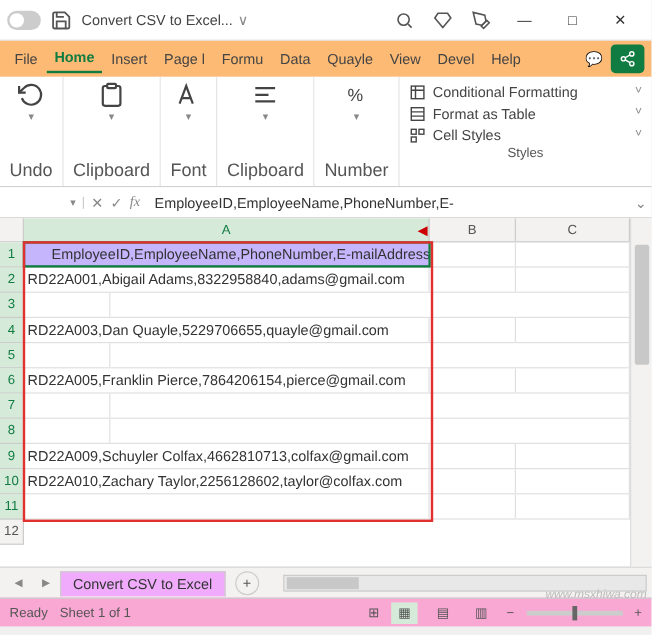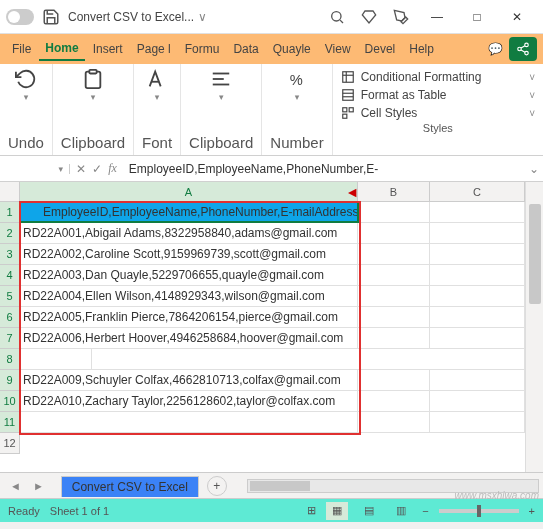--- a/index.html
+++ b/index.html
@@ -25,21 +25,21 @@
   .menutabs .share { background:#107c41; color:#fff; width:28px; height:24px; border-radius:4px; display:flex; align-items:center; justify-content:center; }
   .menutabs .comments { color:#555; padding:4px; }
   
   
   .ribbon { height: 92px; background:#fff; display:flex; border-bottom:1px solid #d0d0d0; }
   .ribbon-group { border-right:1px solid #e5e5e5; padding: 4px 8px 2px 8px; display:flex; flex-direction:column; align-items:center; justify-content:space-between; }
   .ribbon-group .big { display:flex; flex-direction:column; align-items:center; gap:2px; color:#444; font-size:11px; }
   .ribbon-group .big svg { width:22px; height:22px; }
   .ribbon-group .lbl { font-size:15px; color:#555; margin-top:auto; padding-bottom:2px; }
   .ribbon-styles { flex:1; padding:4px 8px 2px 8px; display:flex; flex-direction:column; }
-  .style-row { display:flex; align-items:center; gap:6px; font-size:12px; color:#444; padding:2px 0; white-space:nowrap; }
+  .style-row { display:flex; align-items:flex-start; gap:6px; font-size:12px; color:#444; padding:2px 0; white-space:nowrap; }
   .style-row svg { width:14px; height:14px; flex-shrink:0; }
   .style-row .chev { margin-left:auto; color:#888; font-size:10px; }
   .ribbon-styles .lbl { font-size:11px; color:#555; text-align:center; }
   .chev-down { font-size:9px; color:#888; }
   
   
   .fbar { height: 26px; background:#fff; display:flex; align-items:center; border-bottom:1px solid #d0d0d0; }
   .namebox { width:70px; border-right:1px solid #ccc; padding:0 6px; display:flex; align-items:center; justify-content:space-between; font-size:12px; }
   .fx-btns { display:flex; align-items:center; gap:6px; padding:0 6px; color:#888; }
   .fx-btns span { font-size:12px; }
@@ -55,35 +55,35 @@
   .colA { width:338px; background:#d6ead9; color:#107c41; }
   .colB { width:72px; } .colC { flex:1; }
   .arrow-marker { position:absolute; right:-2px; top:2px; font-size:14px; color:#c00; font-weight:bold; }
   .rowhdrs { position:absolute; top:20px; left:0; width:20px; background:#f3f2f1; border-right:1px solid #ccc; }
   .rowhdr { height:21px; border-bottom:1px solid #ccc; font-size:11px; color:#555; display:flex; align-items:center; justify-content:center; }
   .rowhdr.sel { background:#d6ead9; color:#107c41; }
   .cells { position:absolute; top:20px; left:20px; right:18px; bottom:0; }
   .row { height:21px; display:flex; border-bottom:1px solid #e0e0e0; }
   .cell { border-right:1px solid #e0e0e0; font-size:12px; padding:2px 3px; white-space:nowrap; overflow:visible; display:flex; align-items:center; }
   .cA { width:338px; } .cB { width:72px; } .cC { flex:1; }
-  .cell.active { outline:2px solid #107c41; outline-offset:-1px; background:#0ea5e9; z-index:2; position:relative;padding-left:23px; }
+  .cell.active { outline:2px solid #107c41; outline-offset:-1px; background:#c4b5fd; z-index:2; position:relative;padding-left:23px; }
   .redbox { position:absolute; top:19px; left:19px; width:342px; height:234px; border:2px solid #e03030; pointer-events:none; z-index:5; }
   .vscroll { position:absolute; top:0; right:0; width:18px; bottom:0; background:#f3f2f1; border-left:1px solid #ddd; }
   .vthumb { position:absolute; top:22px; left:3px; width:12px; height:100px; background:#c8c8c8; border-radius:2px; }
   
   
   .sheetbar { height:26px; background:#f3f2f1; display:flex; align-items:center; border-top:1px solid #ccc; padding:0 4px; }
   .sheetbar .nav { color:#888; padding:0 6px; font-size:11px; }
-  .sheet-tab { background:#3b82f6; border:1px solid #ccc; border-bottom:none; padding:3px 10px; font-size:12px; border-radius:0; margin-top:2px;margin-left:11px; }
+  .sheet-tab { background:#f0abfc; border:1px solid #ccc; border-bottom:none; padding:3px 10px; font-size:12px; border-radius:0; margin-top:2px; }
   .sheet-add { width:20px; height:20px; border:1px solid #ccc; border-radius:50%; display:flex; align-items:center; justify-content:center; margin-left:8px; font-size:12px; color:#555; }
   .sheetbar .hscroll { flex:1; margin-left:20px; height:14px; background:#e8e8e8; position:relative; border:1px solid #ccc; }
   .sheetbar .hthumb { position:absolute; left:2px; top:1px; height:10px; width:60px; background:#c8c8c8; }
   
   
-  .statusbar { height:24px; background:#5eead4; display:flex; align-items:center; padding:0 8px; font-size:11px; color:#555; border-top:1px solid #ccc; gap:10px; }
+  .statusbar { height:24px; background:#f9a8d4; display:flex; align-items:center; padding:0 8px; font-size:11px; color:#555; border-top:1px solid #ccc; gap:10px; }
   .statusbar .spacer { flex:1; }
   .statusbar .viewbtn { width:22px; height:18px; display:flex; align-items:center; justify-content:center; border:1px solid transparent; }
   .statusbar .viewbtn.active { background:#d6ead9; }
   .zoom-slider { width:80px; height:4px; background:#ccc; position:relative; }
   .zoom-slider .knob { position:absolute; left:38px; top:-4px; width:4px; height:12px; background:#666; }
   .watermark { position:absolute; right:4px; bottom:28px; font-size:10px; color:#bbb; font-style:italic; }
 </style>
 </head>
 <body>
 
@@ -268,41 +268,38 @@
         <div class="cell cA active">EmployeeID,EmployeeName,PhoneNumber,E-mailAddress</div>
         <div class="cell cB"></div>
         <div class="cell cC"></div>
       </div>
       <div class="row">
         <div class="cell cA">RD22A001,Abigail Adams,8322958840,adams@gmail.com</div>
         <div class="cell cB"></div>
         <div class="cell cC"></div>
       </div>
       <div class="row">
-        <div class="cell cA">RD22A002,Caroline Scott,9159969739,scott@gmail.com</div>
         <div class="cell cB"></div>
         <div class="cell cC"></div>
       </div>
       <div class="row">
         <div class="cell cA">RD22A003,Dan Quayle,5229706655,quayle@gmail.com</div>
         <div class="cell cB"></div>
         <div class="cell cC"></div>
       </div>
       <div class="row">
-        <div class="cell cA">RD22A004,Ellen Wilson,4148929343,wilson@gmail.com</div>
         <div class="cell cB"></div>
         <div class="cell cC"></div>
       </div>
       <div class="row">
         <div class="cell cA">RD22A005,Franklin Pierce,7864206154,pierce@gmail.com</div>
         <div class="cell cB"></div>
         <div class="cell cC"></div>
       </div>
       <div class="row">
-        <div class="cell cA">RD22A006,Herbert Hoover,4946258684,hoover@gmail.com</div>
         <div class="cell cB"></div>
         <div class="cell cC"></div>
       </div>
       <div class="row">
         <div class="cell cB"></div>
         <div class="cell cC"></div>
       </div>
       <div class="row">
         <div class="cell cA">RD22A009,Schuyler Colfax,4662810713,colfax@gmail.com</div>
         <div class="cell cB"></div>

